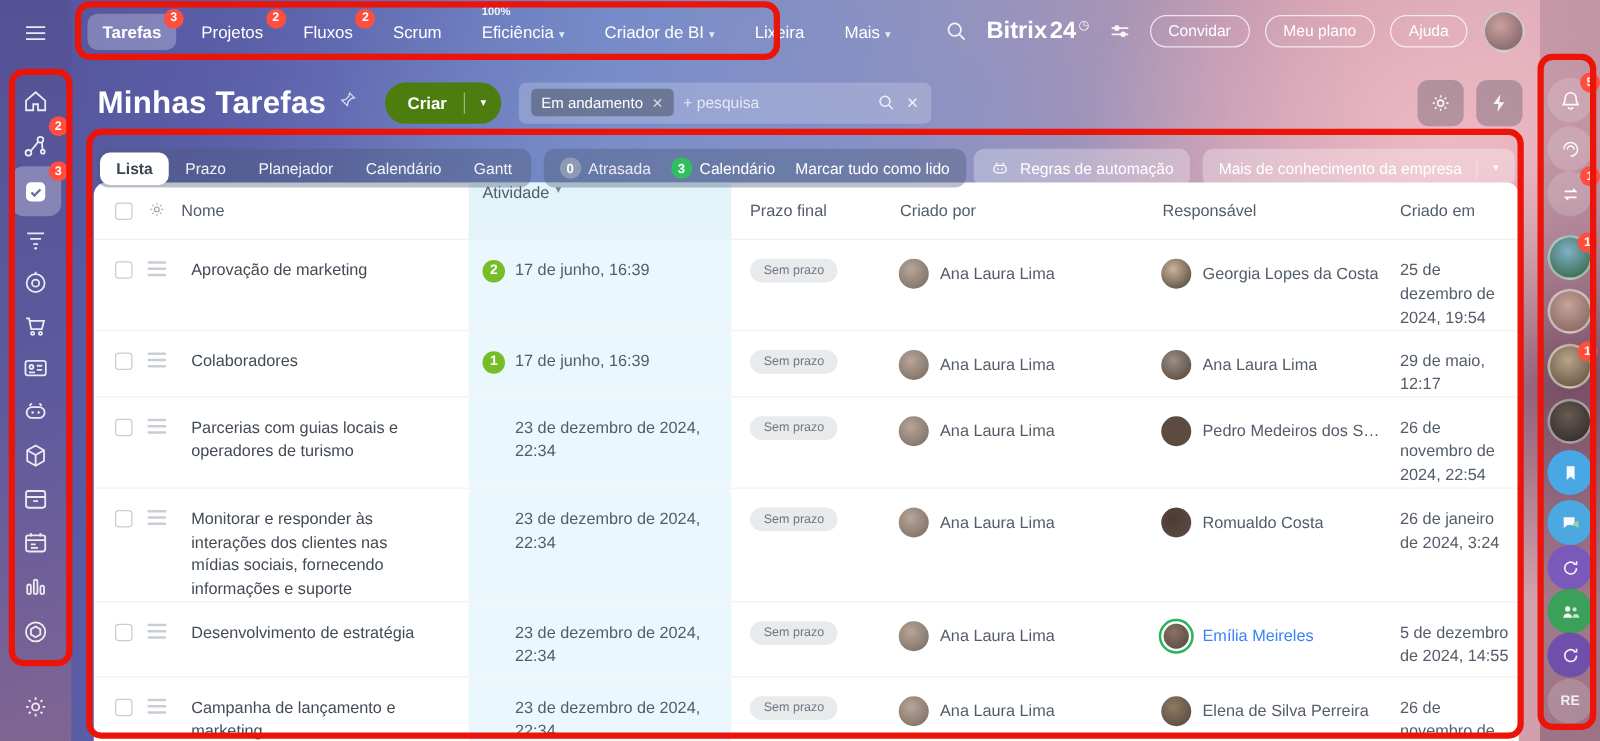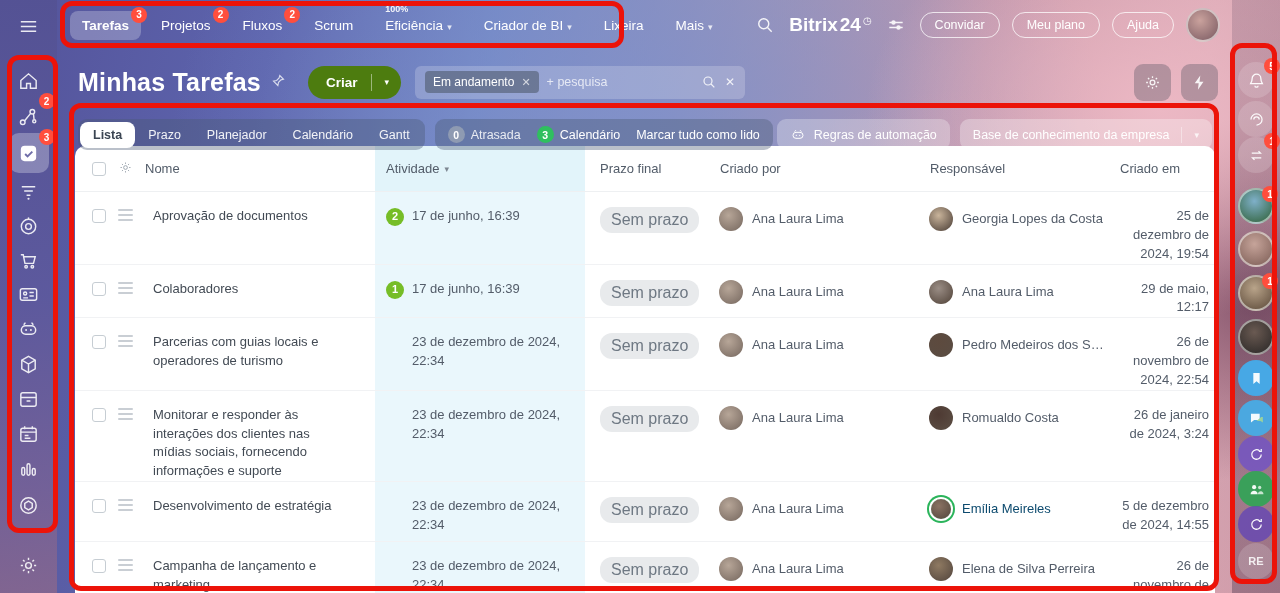--- a/index.html
+++ b/index.html
@@ -87,41 +87,41 @@
   .ghost-btn .div { width:1px; height:16px; background:rgba(255,255,255,.4); margin-left:4px; }
 
   
   .table-card { position:absolute; left:75px; top:146px; width:1140px; height:447px; background:#fff; border-radius:10px 10px 0 0; z-index:9; overflow:hidden; }
   .trow, .thead { display:grid; grid-template-columns:78px 222px 210px 130px 210px 190px 100px; }
   .thead { height:46px; align-items:center; color:#525c69; font-size:13px; border-bottom:1px solid #eef0f2; }
   .th { padding-left:5px; }
   .c1 { display:flex; align-items:center; gap:12px; padding-left:17px; }
   .cbx { width:14px; height:14px; border:1px solid #c6cdd3; border-radius:3px; background:#fff; cursor:pointer; flex:none; }
   .gear-th svg { width:15px; height:15px; stroke:#9aa3ad; fill:none; stroke-width:1.5; cursor:pointer; }
-  .col-act { background:#eaf7fc; height:100%; display:flex; align-items:center; }
+  .col-act { background:#eaf7fc; height:100%; display:flex; }
   .thead .col-act { background:#e2f4fa; }
   .sort-ch { font-size:9px; color:#7d8691; margin-left:5px; }
   .trow { border-bottom:1px solid #f1f2f4; color:#535c69; font-size:13px; }
   .trow .c { padding-top:15px; }
   .trow .c1 { align-items:flex-start; padding-top:17px; }
   .burger { display:flex; flex-direction:column; gap:3px; cursor:grab; }
   .burger i { width:15px; height:2px; background:#c9ced4; border-radius:1px; }
   .tname { color:#424a54; line-height:1.45; padding-right:34px; cursor:pointer; display:inline-block; }
   .c3 { line-height:1.45; }
   .c3 .inner { display:flex; gap:8px; padding-left:11px; padding-right:20px; }
   .abadge { width:18px; height:18px; border-radius:50%; background:#76bd27; color:#fff; font-size:11px; font-weight:bold; display:flex; align-items:center; justify-content:center; flex:none; margin-top:1px; }
   .abadge.hidden { visibility:hidden; }
   .c4 { padding-left:15px; }
-  .dl-pill { background:#e8eaec; color:#6e7883; border-radius:12px; padding:4px 11px; font-size:16px; white-space:nowrap; display:inline-block; cursor:pointer; }
+  .dl-pill { background:#e8eaec; color:#6e7883; border-radius:12px; padding:4px 11px; font-size:10px; white-space:nowrap; display:inline-block; cursor:pointer; }
   .person { display:flex; align-items:flex-start; gap:9px; padding-left:4px; padding-right:8px; }
   .av { width:24px; height:24px; border-radius:50%; flex:none; background:radial-gradient(circle at 40% 35%, #b7a698, #85766c 75%); }
   .av.online { box-shadow:0 0 0 2px #fff, 0 0 0 4px #2bb45b; width:20px; height:20px; margin:2px; }
   .pname { line-height:1.4; padding-top:3px; white-space:nowrap; overflow:hidden; text-overflow:ellipsis; cursor:pointer; }
-  .pname.green { color:#0c4a6e; }
-  .c7 { line-height:1.45; padding-left:5px; padding-right:6px;text-align:right; }
+  .pname.green { color:#3b82f6; }
+  .c7 { line-height:1.45; padding-left:5px; padding-right:6px; }
   .r1{min-height:68px} .r2{min-height:50px} .r3{min-height:72px} .r4{min-height:86px} .r5{min-height:60px} .r6{min-height:90px}
 
   
   .right-rail { position:absolute; right:0; top:0; width:48px; height:593px; z-index:8;
     background:linear-gradient(180deg, rgba(70,50,80,.18), rgba(60,40,65,.35)); }
   .rr-item { position:absolute; left:50%; transform:translate(-50%,-50%); width:36px; height:36px; border-radius:50%;
     display:flex; align-items:center; justify-content:center; cursor:pointer; }
   .rr-ghost { background:rgba(255,255,255,.16); }
   .rr-item svg { width:19px; height:19px; stroke:#fff; fill:none; stroke-width:1.6; opacity:.95; }
   .rr-av { border:2px solid rgba(255,255,255,.5); }
@@ -354,21 +354,21 @@
       <div class="ghost-btn">
         <svg viewBox="0 0 24 24">
             <rect x="4.5" y="8" width="15" height="9" rx="4.5"></rect>
             <circle cx="9.5" cy="12.5" r="1" fill="#fff" stroke="none"></circle>
             <circle cx="14.5" cy="12.5" r="1" fill="#fff" stroke="none"></circle>
             <path d="M7 7l1.8-2.2M17 7l-1.8-2.2"></path>
           </svg>
         <span>Regras de automação</span>
       </div>
       <div class="ghost-btn" style="background:rgba(255,255,255,.3)">
-        <span>Base de conhecimento da empresa</span>
+        <span>Mais de conhecimento da empresa</span>
         <span class="div"></span>
         <span class="chev">▾</span>
       </div>
     </div>
   </div>
 
   <div class="table-card">
     <div class="thead">
       <div class="c1">
         <span class="cbx"></span>
@@ -393,21 +393,21 @@
     <div id="rows">
     <div class="trow r1">
       <div class="c c1">
         <span class="cbx"></span>
         <span class="burger">
               <i></i>
               <i></i>
               <i></i>
             </span>
       </div>
-      <div class="c c2"><span class="tname">Aprovação de documentos</span></div>
+      <div class="c c2"><span class="tname">Aprovação de marketing</span></div>
       <div class="c3 col-act" style="align-items:flex-start">
         <div class="inner c">
           <span class="abadge">2</span>
           <span class="adate">17 de junho, 16:39</span>
         </div>
       </div>
       <div class="c c4"><span class="dl-pill">Sem prazo</span></div>
       <div class="c c5 person">
         <span class="av av-creator"></span>
         <span class="pname">Ana Laura Lima</span>

